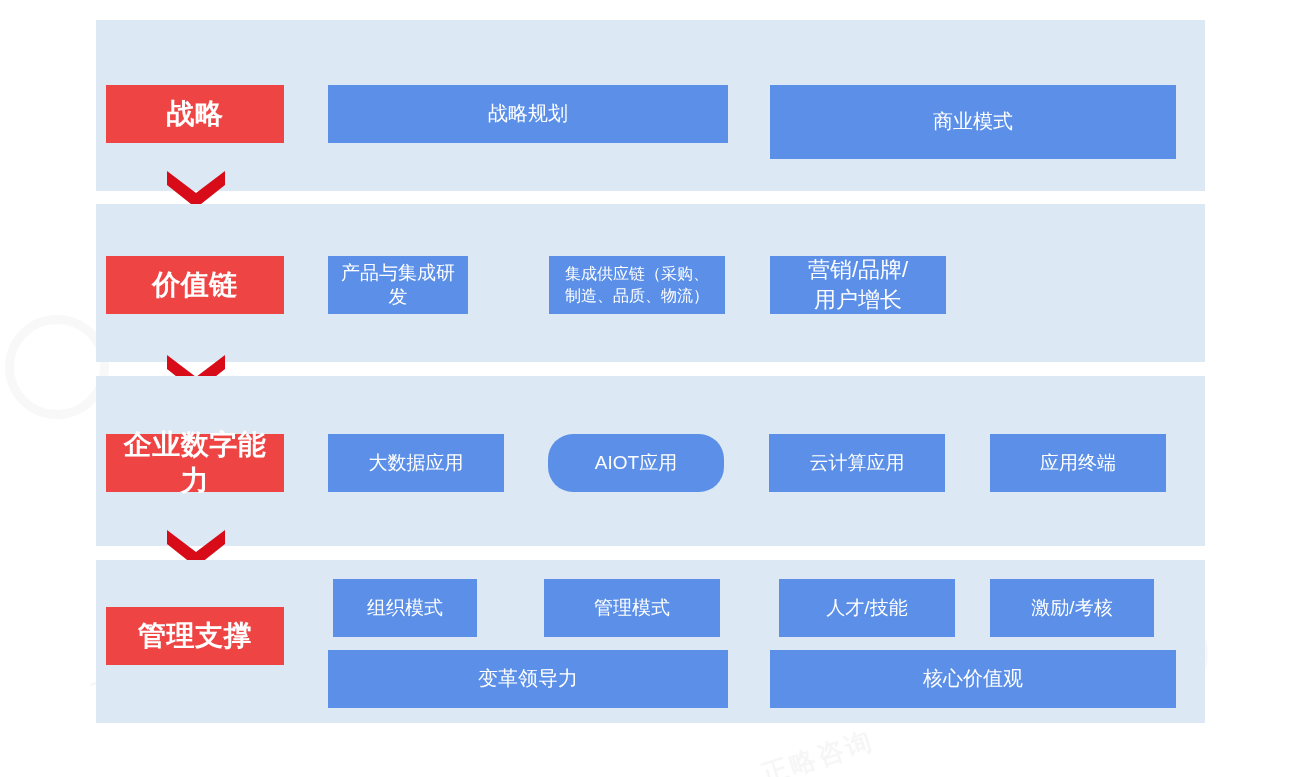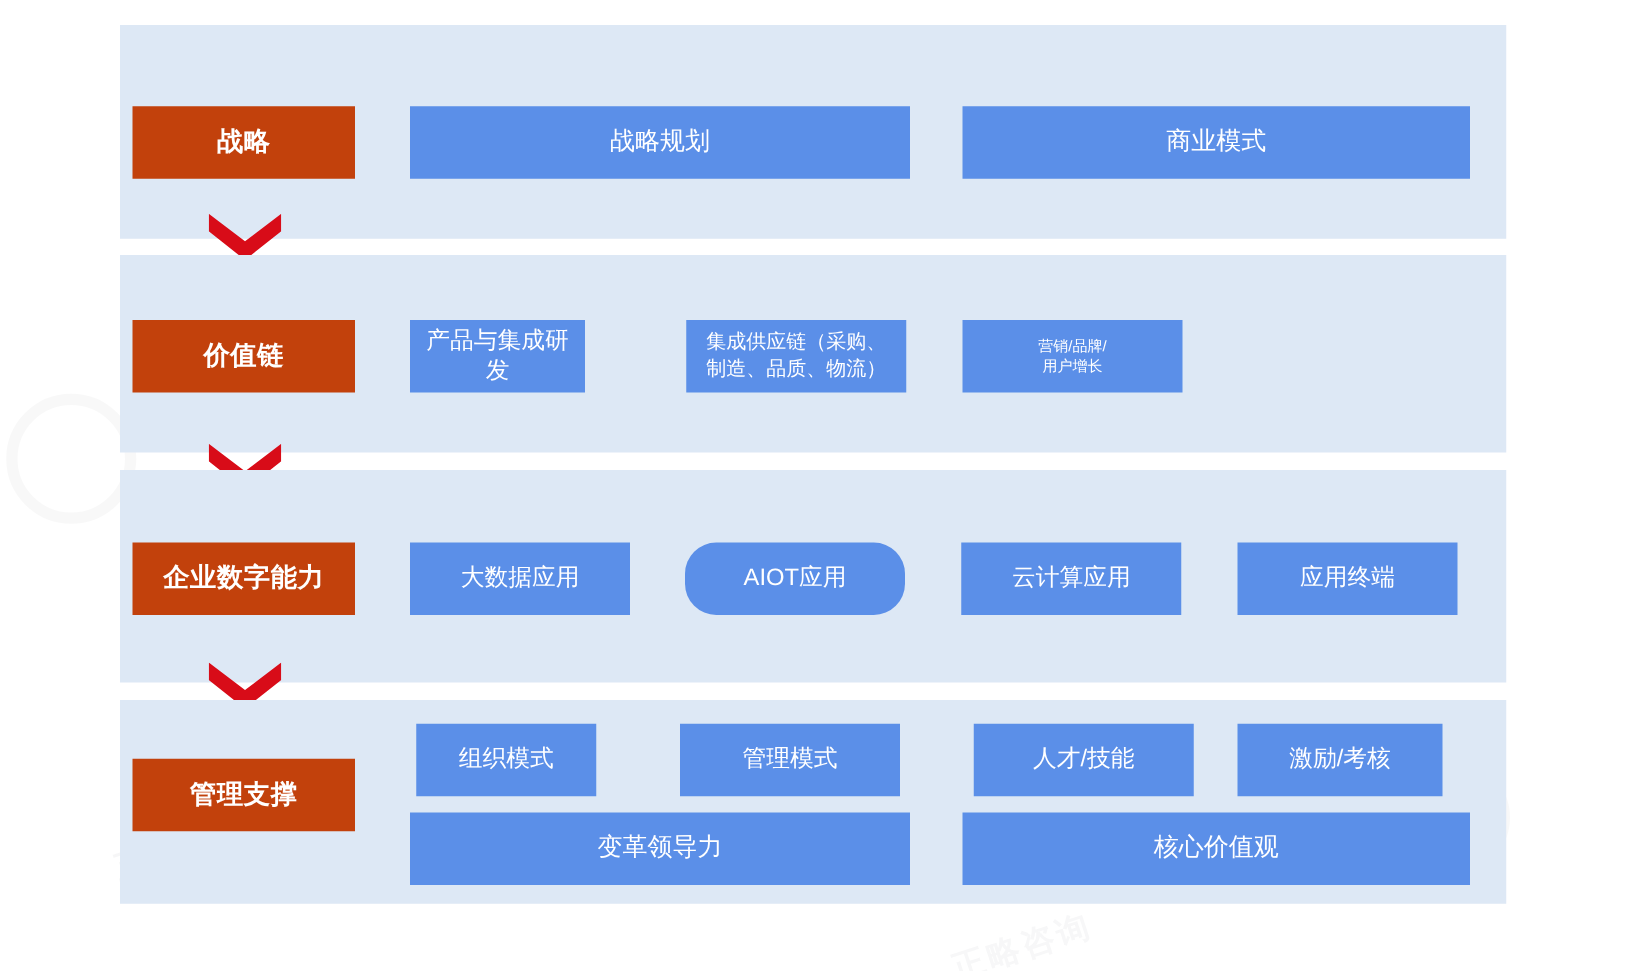--- a/index.html
+++ b/index.html
@@ -43,22 +43,22 @@
     align-items: center;
     justify-content: center;
     text-align: center;
     color: #ffffff;
     box-sizing: border-box;
     line-height: 1.28;
     padding: 2px 6px;
     white-space: pre-line;
   }
   .box.label-box {
-    background: #c2410c;
-    font-size: 21px;
+    background: #ef4444;
+    font-size: 28px;
     font-weight: bold;
     letter-spacing: 0.5px;
   }
   .box.item-box {
     background: #5b8fe8;
     font-size: 19px;
     font-weight: normal;
   }
   .box.item-box.two-line {
     font-size: 16px;
@@ -108,34 +108,34 @@
   <div class="watermark wm-diamond" style="left:368px; top:52px;  width:62px;  height:62px;"></div>
   <div class="watermark wm-diamond" style="left:852px; top:48px;  width:58px;  height:58px;"></div>
   <div class="watermark wm-diamond" style="left:650px; top:430px; width:70px;  height:70px;"></div>
   <div class="watermark wm-ring" style="left:1120px; top:610px; width:70px; height:70px;"></div>
   <div class="watermark wm-text" style="left:760px; top:740px;">正略咨询</div>
   <div class="watermark wm-text" style="left:90px;  top:660px;">正略咨询</div>
 
   <div class="layer-band band-strategy"></div>
   <div class="box label-box" style="left:106px; top:85px; width:178px; height:58px;">战略</div>
   <div class="box item-box wide-box" style="left:328px; top:85px; width:400px; height:58px;">战略规划</div>
-  <div class="box item-box wide-box" style="left:770px; top:85px; width:406px; height:58px;">商业模式</div>
+  <div class="box item-box wide-box" style="left:770px; top:85px; width:406px; height:74px;">商业模式</div>
 
   <div class="chevron" style="left:167px; top:171px;">
     <svg viewBox="0 0 58 37" preserveAspectRatio="none" aria-hidden="true">
       <polygon points="0,0 29,22 58,0 58,14 29,37 0,14" fill="#d80c18"></polygon>
     </svg>
   </div>
 
   <div class="layer-band band-valuechain"></div>
   <div class="box label-box" style="left:106px; top:256px; width:178px; height:58px;">价值链</div>
   <div class="box item-box" style="left:328px; top:256px; width:140px; height:58px;">产品与集成研发</div>
   <div class="box item-box two-line" style="left:549px; top:256px; width:176px; height:58px;">集成供应链（采购、
 制造、品质、物流）</div>
-  <div class="box item-box two-line" style="left:770px; top:256px; width:176px; height:58px; font-size:12px;">营销/品牌/
+  <div class="box item-box two-line" style="left:770px; top:256px; width:176px; height:58px; font-size:22px;">营销/品牌/
 用户增长</div>
 
   <div class="chevron" style="left:167px; top:355px;">
     <svg viewBox="0 0 58 37" preserveAspectRatio="none" aria-hidden="true">
       <polygon points="0,0 29,22 58,0 58,14 29,37 0,14" fill="#d80c18"></polygon>
     </svg>
   </div>
 
   <div class="layer-band band-digital"></div>
   <div class="box label-box" style="left:106px; top:434px; width:178px; height:58px;">企业数字能力</div>

